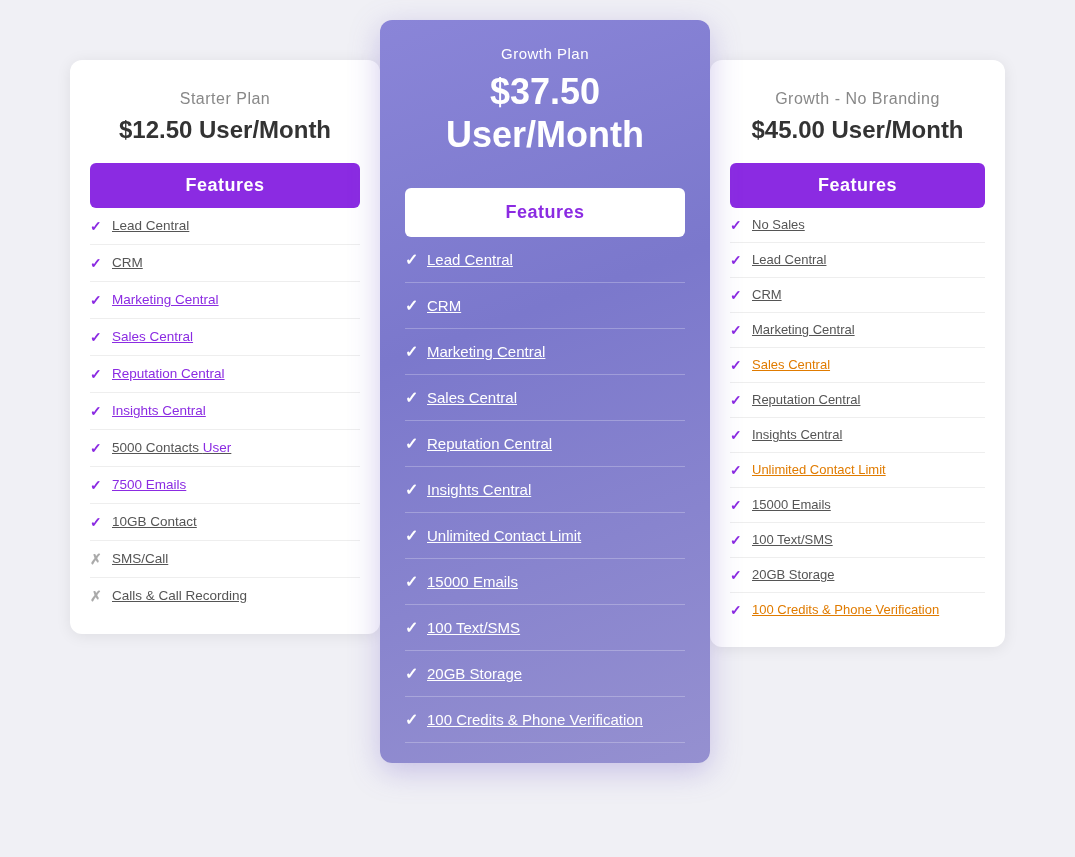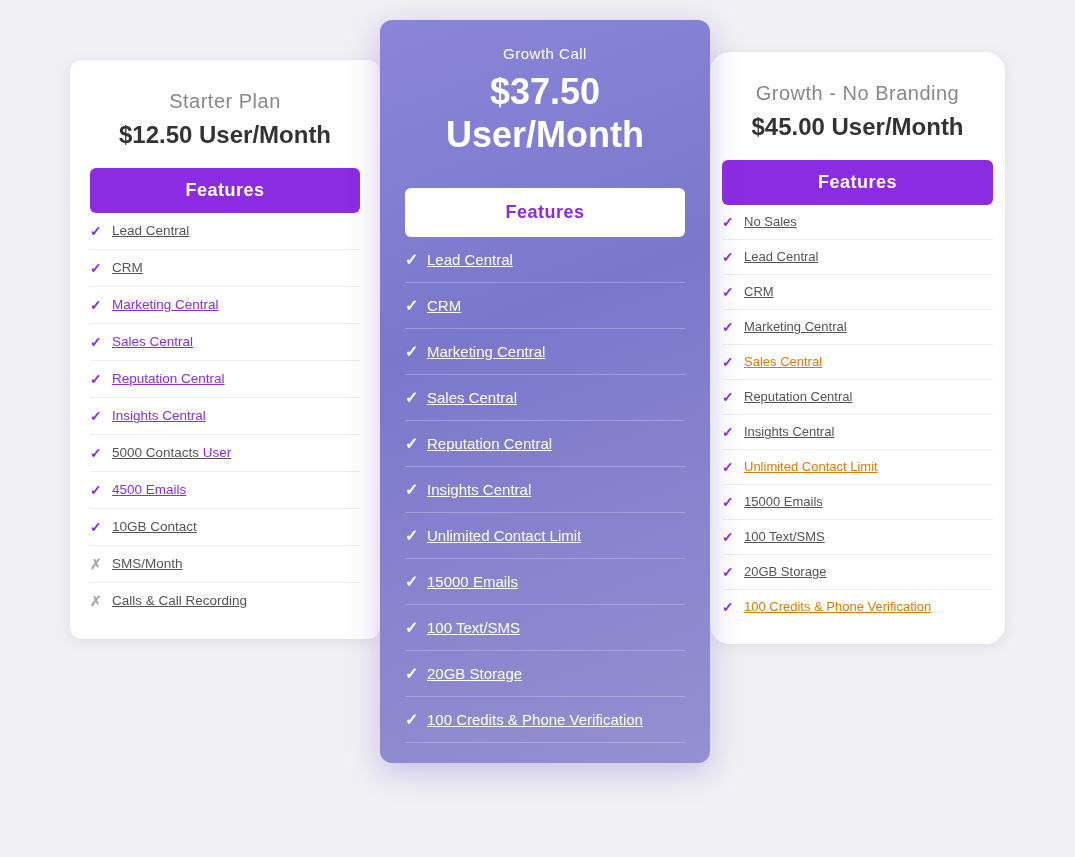--- a/index.html
+++ b/index.html
@@ -38,33 +38,33 @@
       padding: 25px 25px 20px;
       min-width: 310px;
       max-width: 330px;
       flex: 1.1;
       margin-top: 0;
       z-index: 2;
       box-shadow: 0 8px 30px rgba(120,100,200,0.35);
     }
     .plan-card.no-branding {
       background: #fff;
-      border-radius: 20px;
-      padding: 30px 12px 20px;
+      border-radius: 12px;
+      padding: 30px 20px 20px;
       min-width: 270px;
       max-width: 295px;
       flex: 1;
       box-shadow: 0 2px 15px rgba(0,0,0,0.08);
-      margin-top: 32px;
+      margin-top: 40px;
     }
 
     .plan-subtitle {
       text-align: center;
       color: #888;
-      font-size: 20px;
+      font-size: 16px;
       margin-bottom: 8px;
       letter-spacing: 0.5px;
     }
     .plan-card.featured .plan-subtitle {
       color: #fff;
       font-size: 15px;
       font-weight: 500;
     }
     .plan-card.no-branding .plan-subtitle {
       text-align: center;
@@ -198,39 +198,39 @@
       <li>
         <span class="check">✓</span>
         <span class="feature-label purple">Insights Central</span>
       </li>
       <li>
         <span class="check">✓</span>
         <span class="feature-label">5000 Contacts <span style="color:#8b2be2">User</span></span>
       </li>
       <li>
         <span class="check">✓</span>
-        <span class="feature-label purple">4500 Emails</span>
+        <span class="feature-label purple">7500 Emails</span>
       </li>
       <li>
         <span class="check">✓</span>
         <span class="feature-label">10GB Contact</span>
       </li>
       <li>
         <span class="cross">✗</span>
-        <span class="feature-label">SMS/Month</span>
+        <span class="feature-label">SMS/Call</span>
       </li>
       <li>
         <span class="cross">✗</span>
         <span class="feature-label">Calls &amp; Call Recording</span>
       </li>
     </ul>
   </div>
 
   <div class="plan-card featured">
-    <div class="plan-subtitle">Growth Call</div>
+    <div class="plan-subtitle">Growth Plan</div>
     <div class="plan-price">$37.50 User/Month</div>
     <button class="features-btn">Features</button>
     <ul class="features-list">
       <li>
         <span class="check">✓</span>
         <span class="feature-label">Lead Central</span>
       </li>
       <li>
         <span class="check">✓</span>
         <span class="feature-label">CRM</span>

